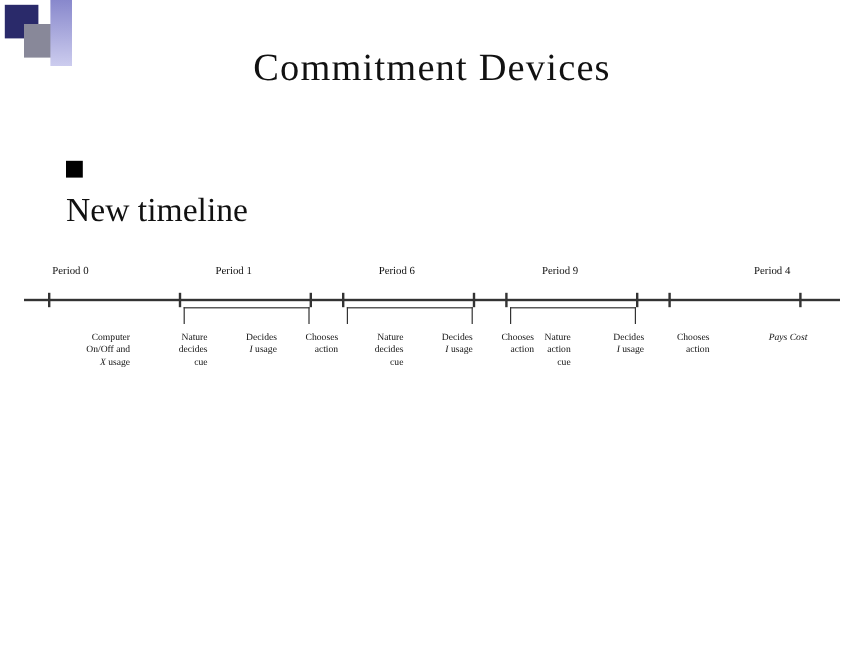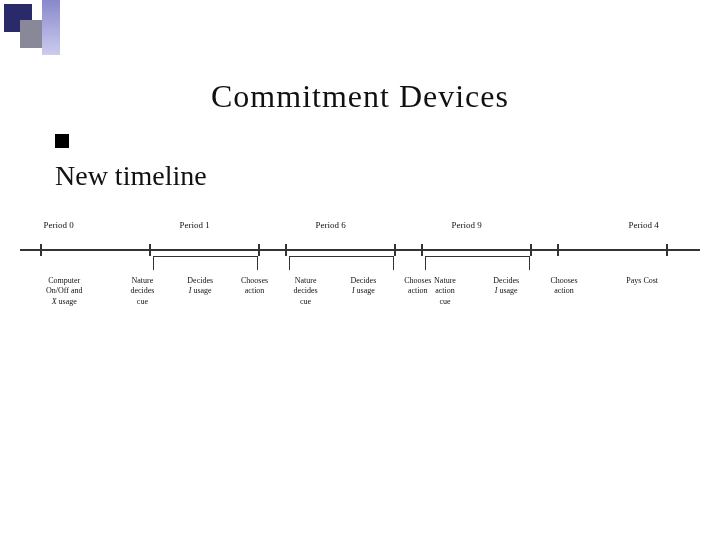--- a/index.html
+++ b/index.html
@@ -49,21 +49,20 @@
     .page-title {
       position: absolute;
       top: 38px;
       left: 0;
       right: 0;
       text-align: center;
       font-size: 32px;
       font-weight: normal;
       color: #111111;
       letter-spacing: 1px;
-      margin-top: 40px;
     }
 
     
     .bullet-section {
       position: absolute;
       top: 130px;
       left: 55px;
       display: flex;
       align-items: flex-start;
       gap: 12px;
@@ -127,21 +126,21 @@
       height: 50px;
       width: 100%;
       margin-top: 4px;
     }
 
     .label-item {
       position: absolute;
       top: 0;
       font-size: 8px;
       color: #111;
-      text-align: center;
+      text-align: right;
       line-height: 1.3;
     }
 
     .label-item .italic {
       font-style: italic;
     }
   </style>
 </head>
 <body>
 
@@ -226,17 +225,17 @@
       <span>cue</span>
     </div>
     <div class="label-item" style="left:67%; width:9%;">
       <span>Decides</span><br>
       <span><span class="italic">I</span> usage</span>
     </div>
     <div class="label-item" style="left:76%; width:8%;">
       <span>Chooses</span><br>
       <span>action</span>
     </div>
-    <div class="label-item" style="left:87%; width:9%;">
+    <div class="label-item" style="left:87%; width:9%;font-style:italic;">
       <span>Pays Cost</span>
     </div>
   </div>
 </div>
 
 </body></html>

